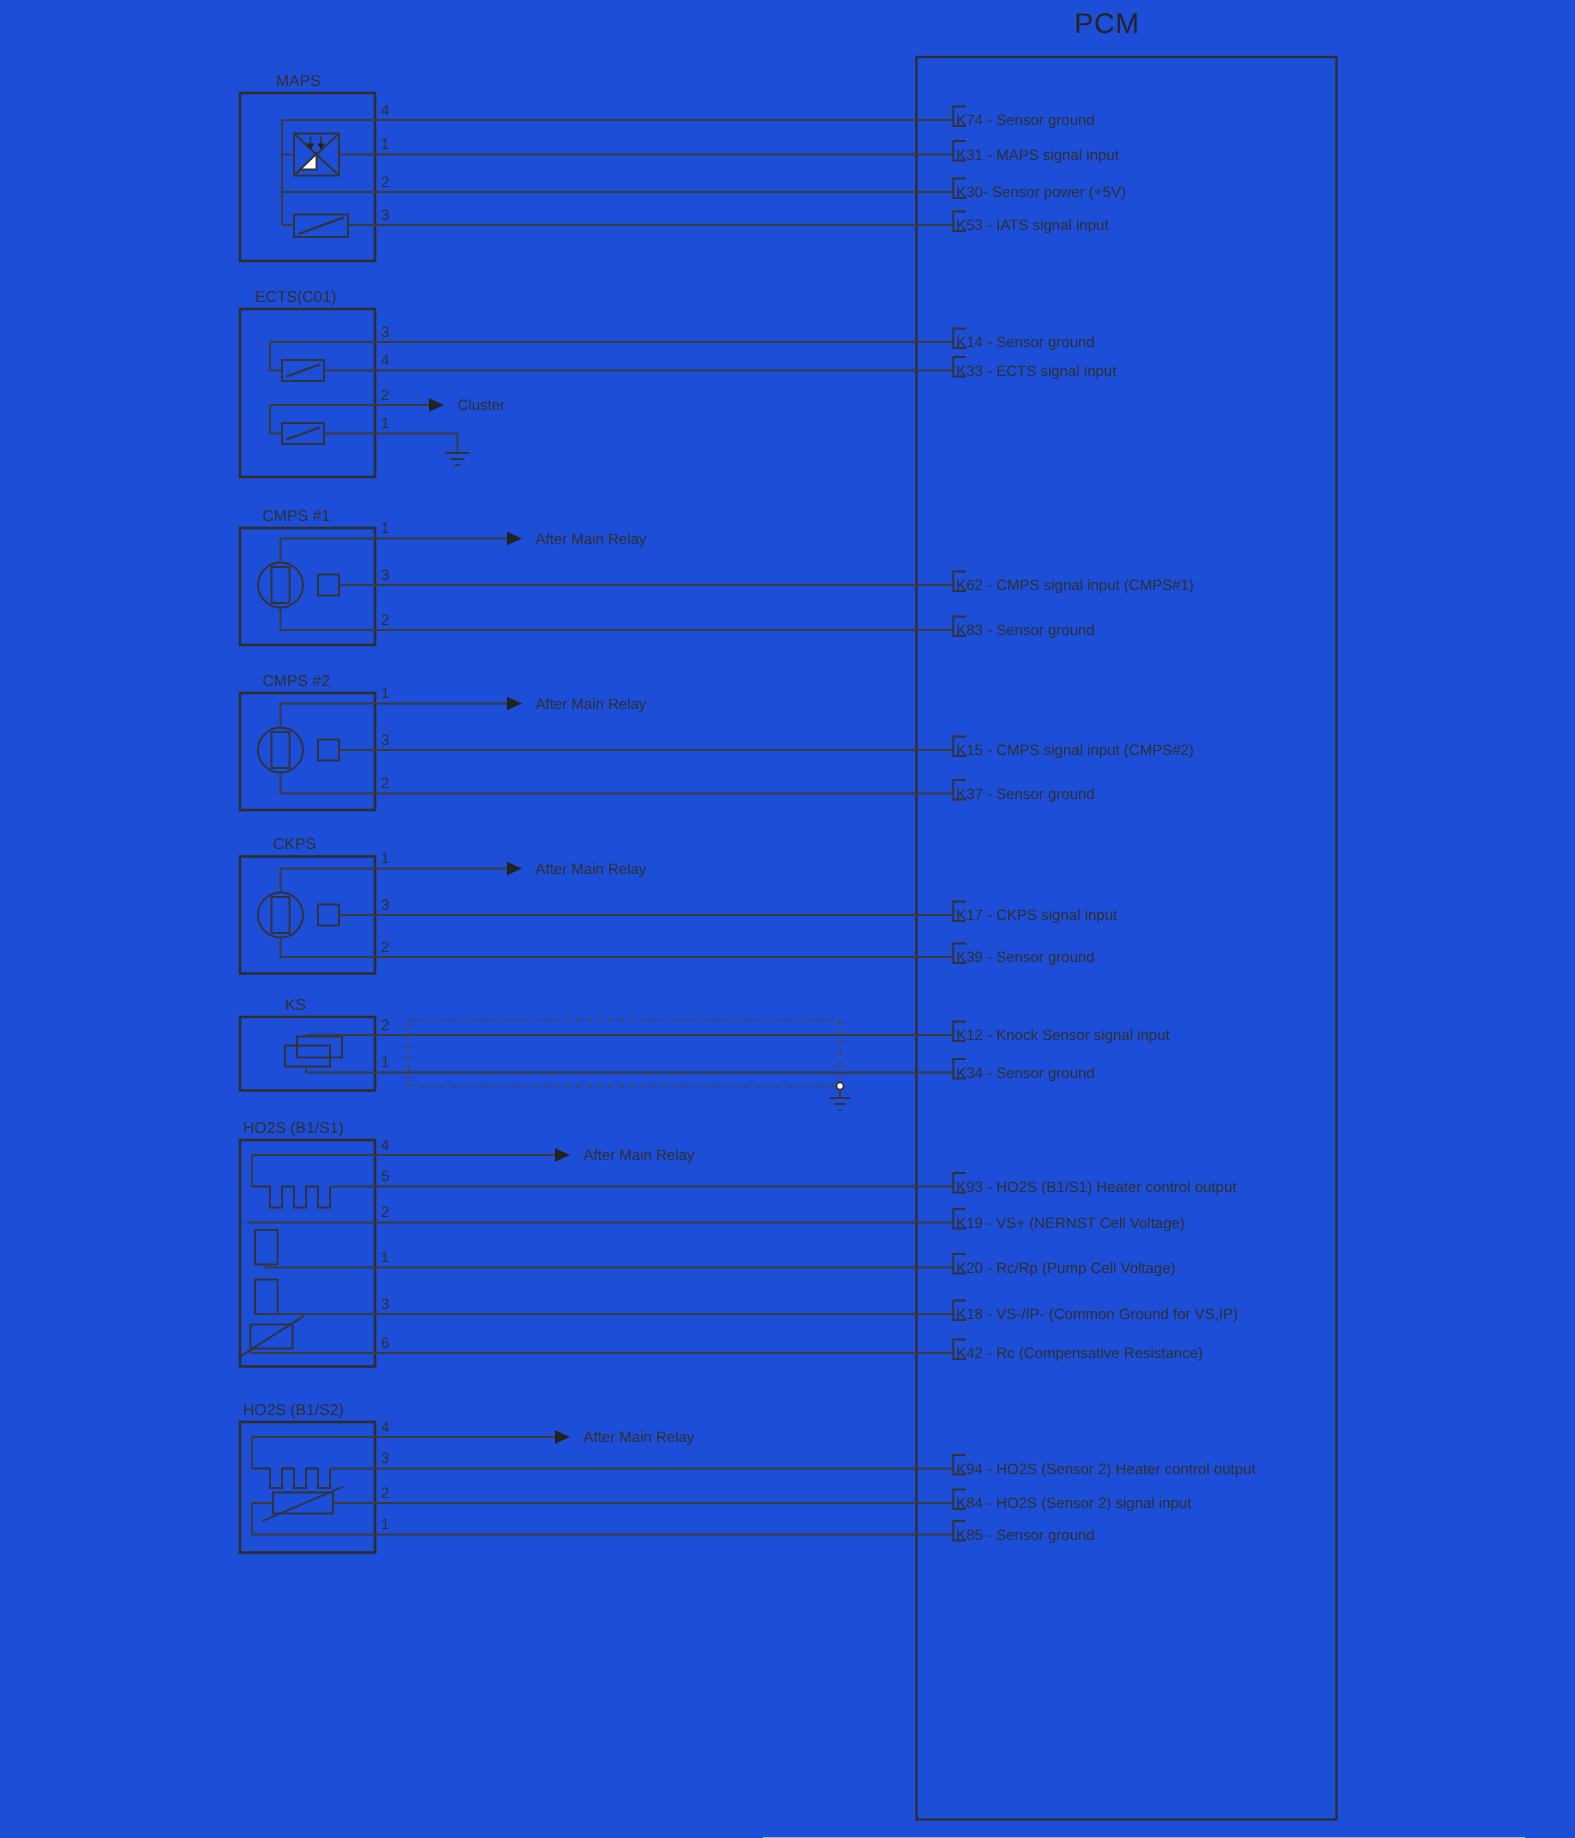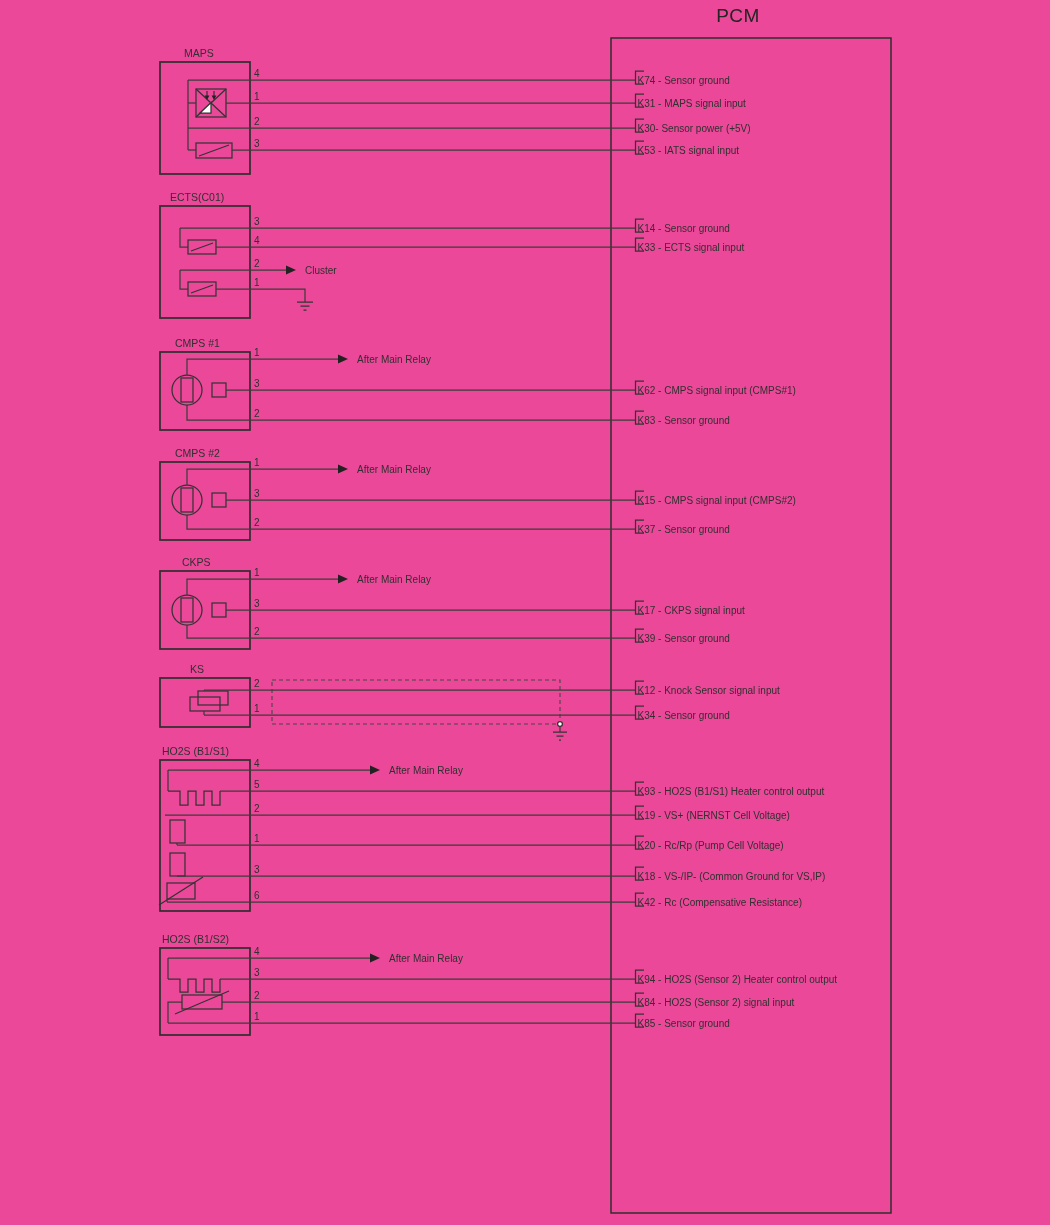--- a/index.html
+++ b/index.html
@@ -1,16 +1,16 @@
 <!DOCTYPE html>
 <html><head>
 <meta charset="utf-8">
 <style>
   html,body { margin:0; padding:0; background:#ffffff; }
-  #stage { position:relative; width:1050px; height:1225px; background:#ec4899; overflow:hidden; }
+  #stage { position:relative; width:1050px; height:1225px; background:#1d4ed8; overflow:hidden; }
   svg { display:block; }
   text { font-family:"Liberation Sans","DejaVu Sans",sans-serif; fill:#303030; }
   .w   { fill:none; stroke:#3b3b3b; stroke-width:1.25; }   
   .bx  { fill:none; stroke:#2e2e2e; stroke-width:1.7; }    
   .pcm { fill:none; stroke:#2e2e2e; stroke-width:1.5; }    
   .s   { fill:none; stroke:#333333; stroke-width:1.25; }   
   .f   { fill:#222222; stroke:none; }                      
   .wh  { fill:#ffffff; stroke:#333333; stroke-width:1.25; }
   .dash{ fill:none; stroke:#474747; stroke-width:1.1; stroke-dasharray:4 3; }
   .pn  { font-size:10px; }

